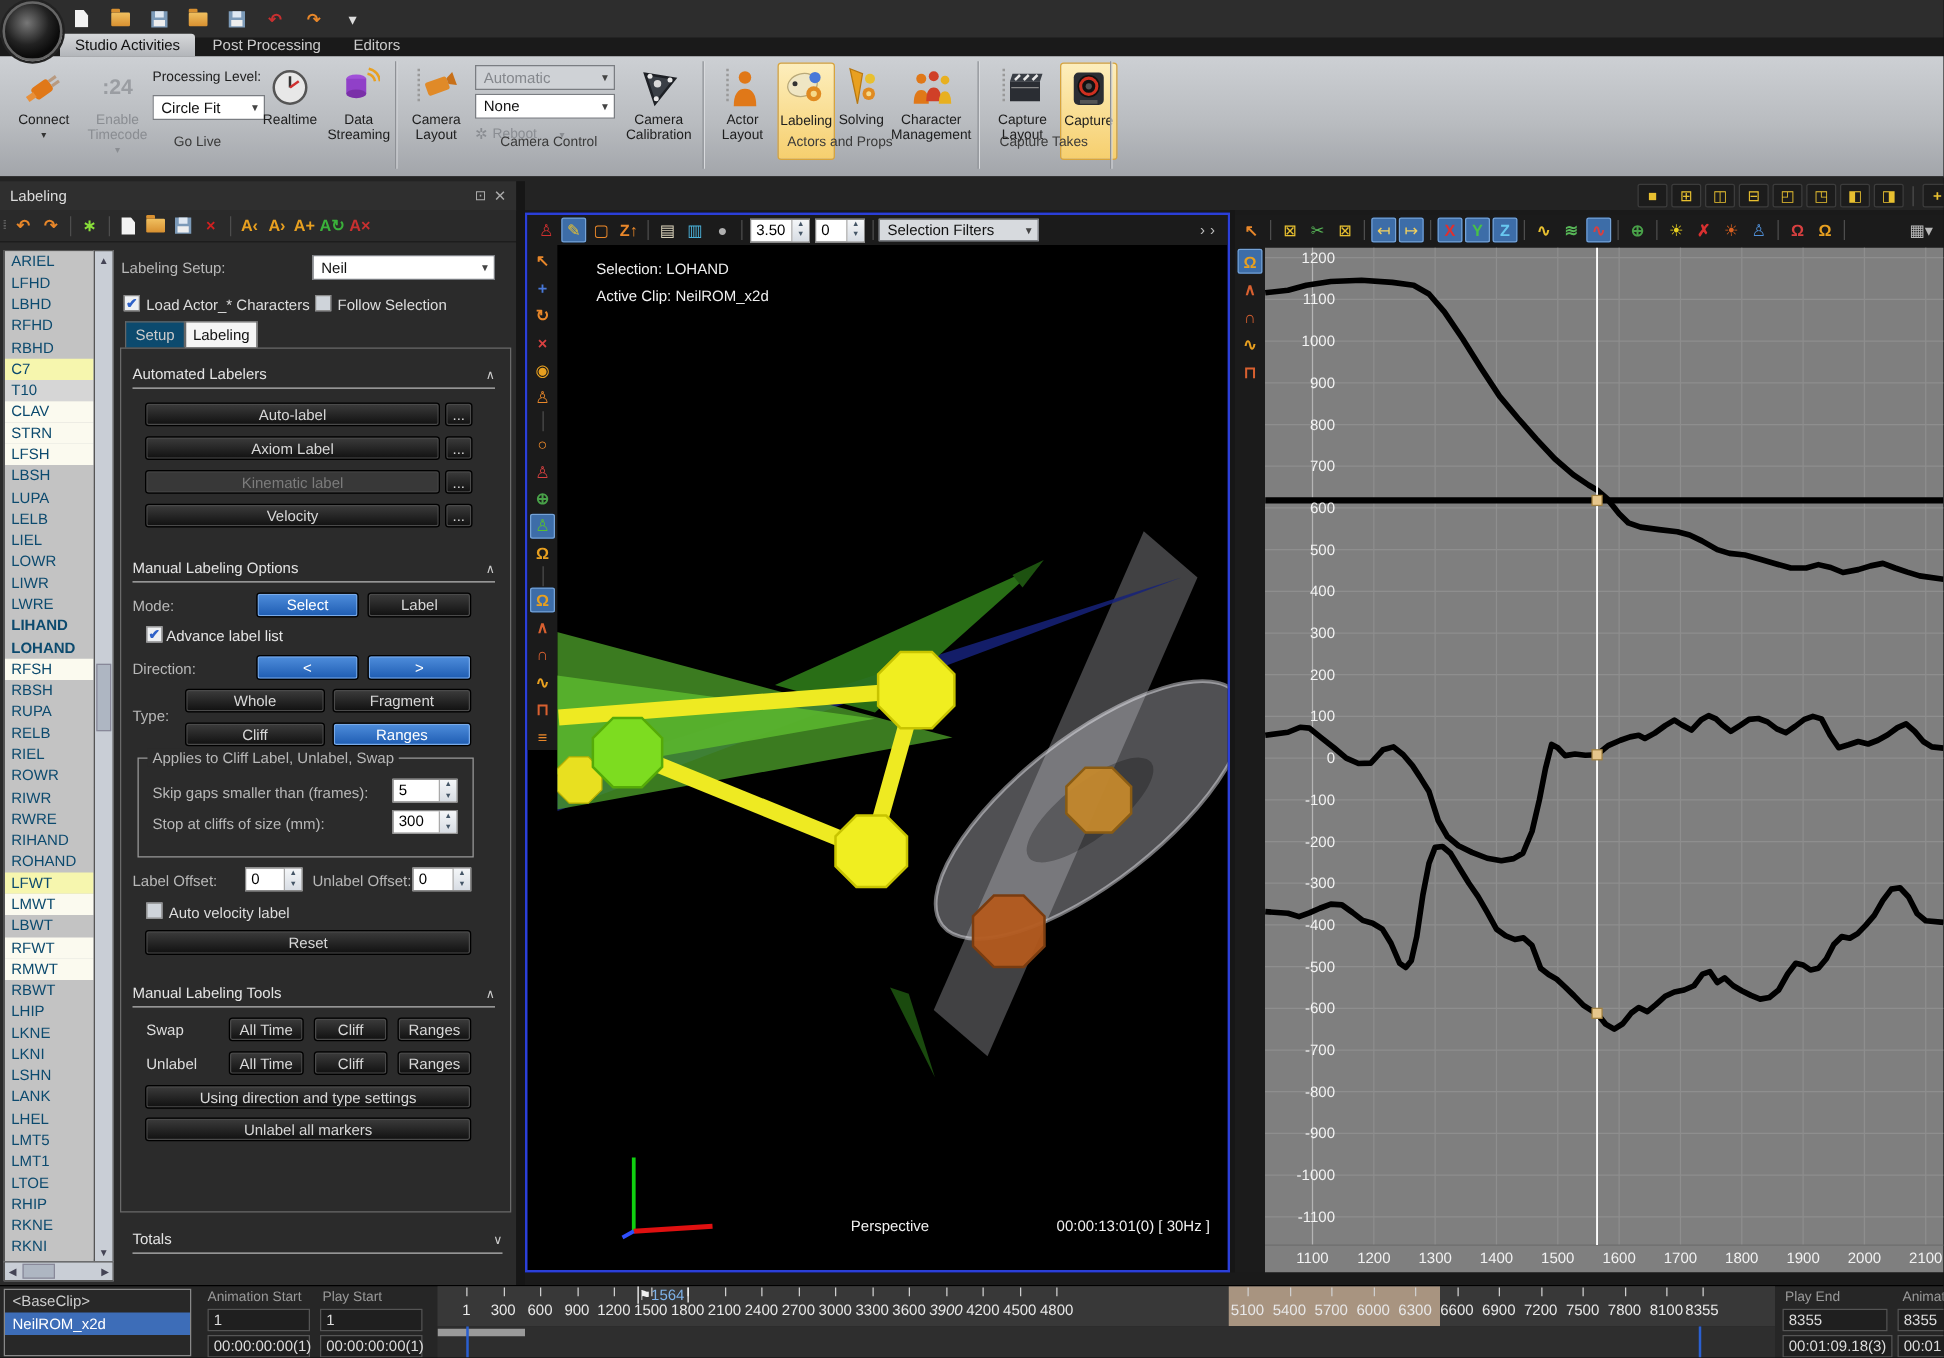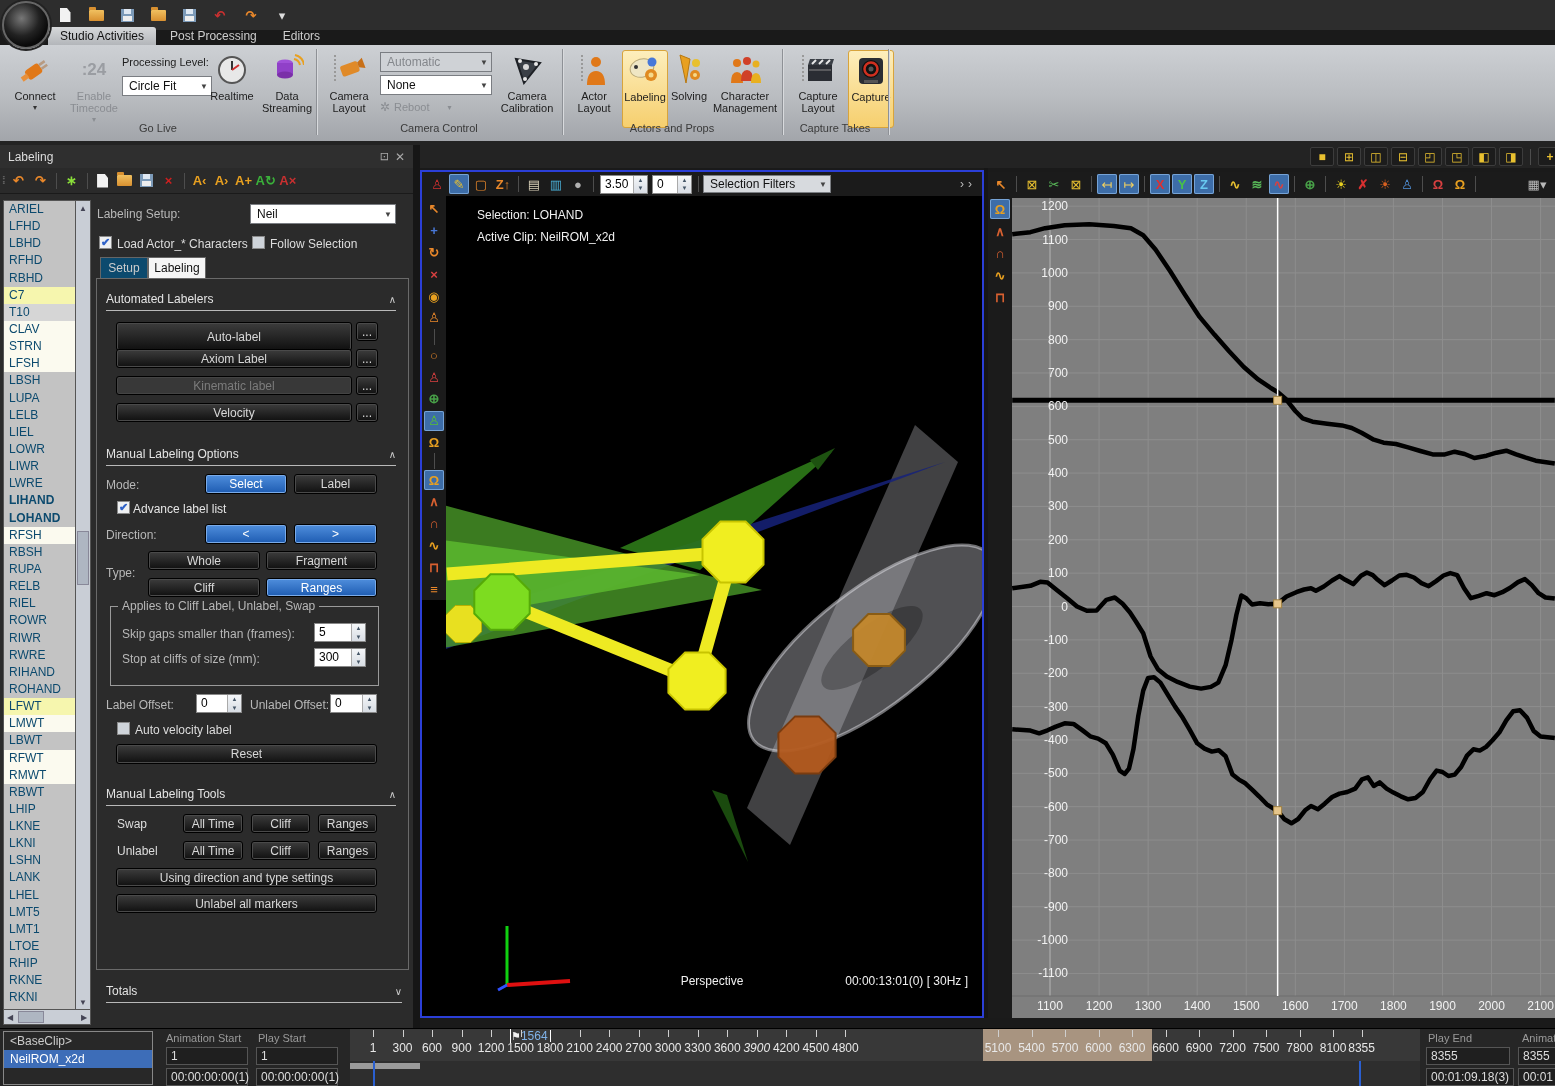--- a/index.html
+++ b/index.html
@@ -10,21 +10,21 @@
   #qat{left:0;top:0;width:1555px;height:30px;background:#2d2d2d;}
   #logo{left:2px;top:1px;width:44px;height:44px;border-radius:50%;z-index:9;
         background:radial-gradient(circle at 40% 35%, #777 0%, #222 45%, #0a0a0a 70%);
         border:2px solid #666;box-shadow:0 0 0 2px #222;}
   #qat-icons{left:54px;top:3px;height:24px;display:flex;align-items:center;gap:9px;}
   #tabrow{left:48px;top:28px;height:17px;display:flex;align-items:flex-end;gap:2px;}
   .tab{padding:2px 12px 2px 12px;font-size:12px;color:#ccc;border-radius:3px 3px 0 0;}
   .tab.active{background:linear-gradient(#d6d8da,#b3b6ba);color:#111;}
   #ribbon{left:0;top:45px;width:1555px;height:96px;
           background:linear-gradient(#cdd0d4,#b9bcc0 55%,#a2a5aa);border-bottom:1px solid #73767a;color:#222;}
-  .rgl{position:absolute;top:77px;font-size:11px;color:#3a3a3a;text-align:center;}
+  .rgl{position:absolute;top:63px;font-size:11px;color:#3a3a3a;text-align:center;}
   .rsep{position:absolute;top:4px;height:86px;width:1px;background:#8e9196;box-shadow:1px 0 0 #d8dadd;}
   .rbtn{position:absolute;top:5px;display:flex;flex-direction:column;align-items:center;
         text-align:center;font-size:11px;color:#1d1d1d;line-height:12px;}
   .rbtn .ric{height:40px;display:flex;align-items:center;justify-content:center;}
   .rbtn.dis{color:#8a8d92;}
   .ractive{background:linear-gradient(#fdeebc,#f6cf6e);border:1px solid #d8a43c;border-radius:3px;}
   .dd{background:#fff;border:1px solid #7a7d82;height:20px;display:flex;align-items:center;
       justify-content:space-between;padding:0 3px 0 6px;font-size:12px;color:#111;box-sizing:border-box;}
   .dd.dis{background:#cfd2d6;color:#84878c;}
   .ddcar{font-size:8px;color:#444;padding-left:4px;}
@@ -427,21 +427,21 @@
   <div class="abs lbl" style="left:117px;top:237px;color:#ddd;">Load Actor_* Characters</div>
   <span class="abs cb un" style="left:252px;top:236px;"></span>
   <div class="abs lbl" style="left:270px;top:237px;color:#ddd;">Follow Selection</div>
   <div class="abs stab" style="left:100px;top:257px;width:48px;">Setup</div>
   <div class="abs stab active" style="left:148px;top:257px;width:58px;">Labeling</div>
   <div class="abs" id="lp-box"></div>
 
   <div class="abs sech" style="left:106px;top:292px;width:290px;">
     <span>Automated Labelers</span><span class="seccar">∧</span>
   </div>
-  <div class="abs btn" style="left:116px;top:322px;width:236px;height:29px;">Auto-label</div>
+  <div class="abs btn" style="left:116px;top:322px;width:236px;height:19px;">Auto-label</div>
   <div class="abs btn" style="left:356px;top:322px;width:22px;height:19px;">...</div>
   <div class="abs btn" style="left:116px;top:349px;width:236px;height:19px;">Axiom Label</div>
   <div class="abs btn" style="left:356px;top:349px;width:22px;height:19px;">...</div>
   <div class="abs btn dis" style="left:116px;top:376px;width:236px;height:19px;">Kinematic label</div>
   <div class="abs btn" style="left:356px;top:376px;width:22px;height:19px;">...</div>
   <div class="abs btn" style="left:116px;top:403px;width:236px;height:19px;">Velocity</div>
   <div class="abs btn" style="left:356px;top:403px;width:22px;height:19px;">...</div>
 
   <div class="abs sech" style="left:106px;top:447px;width:290px;">
     <span>Manual Labeling Options</span><span class="seccar">∧</span>

